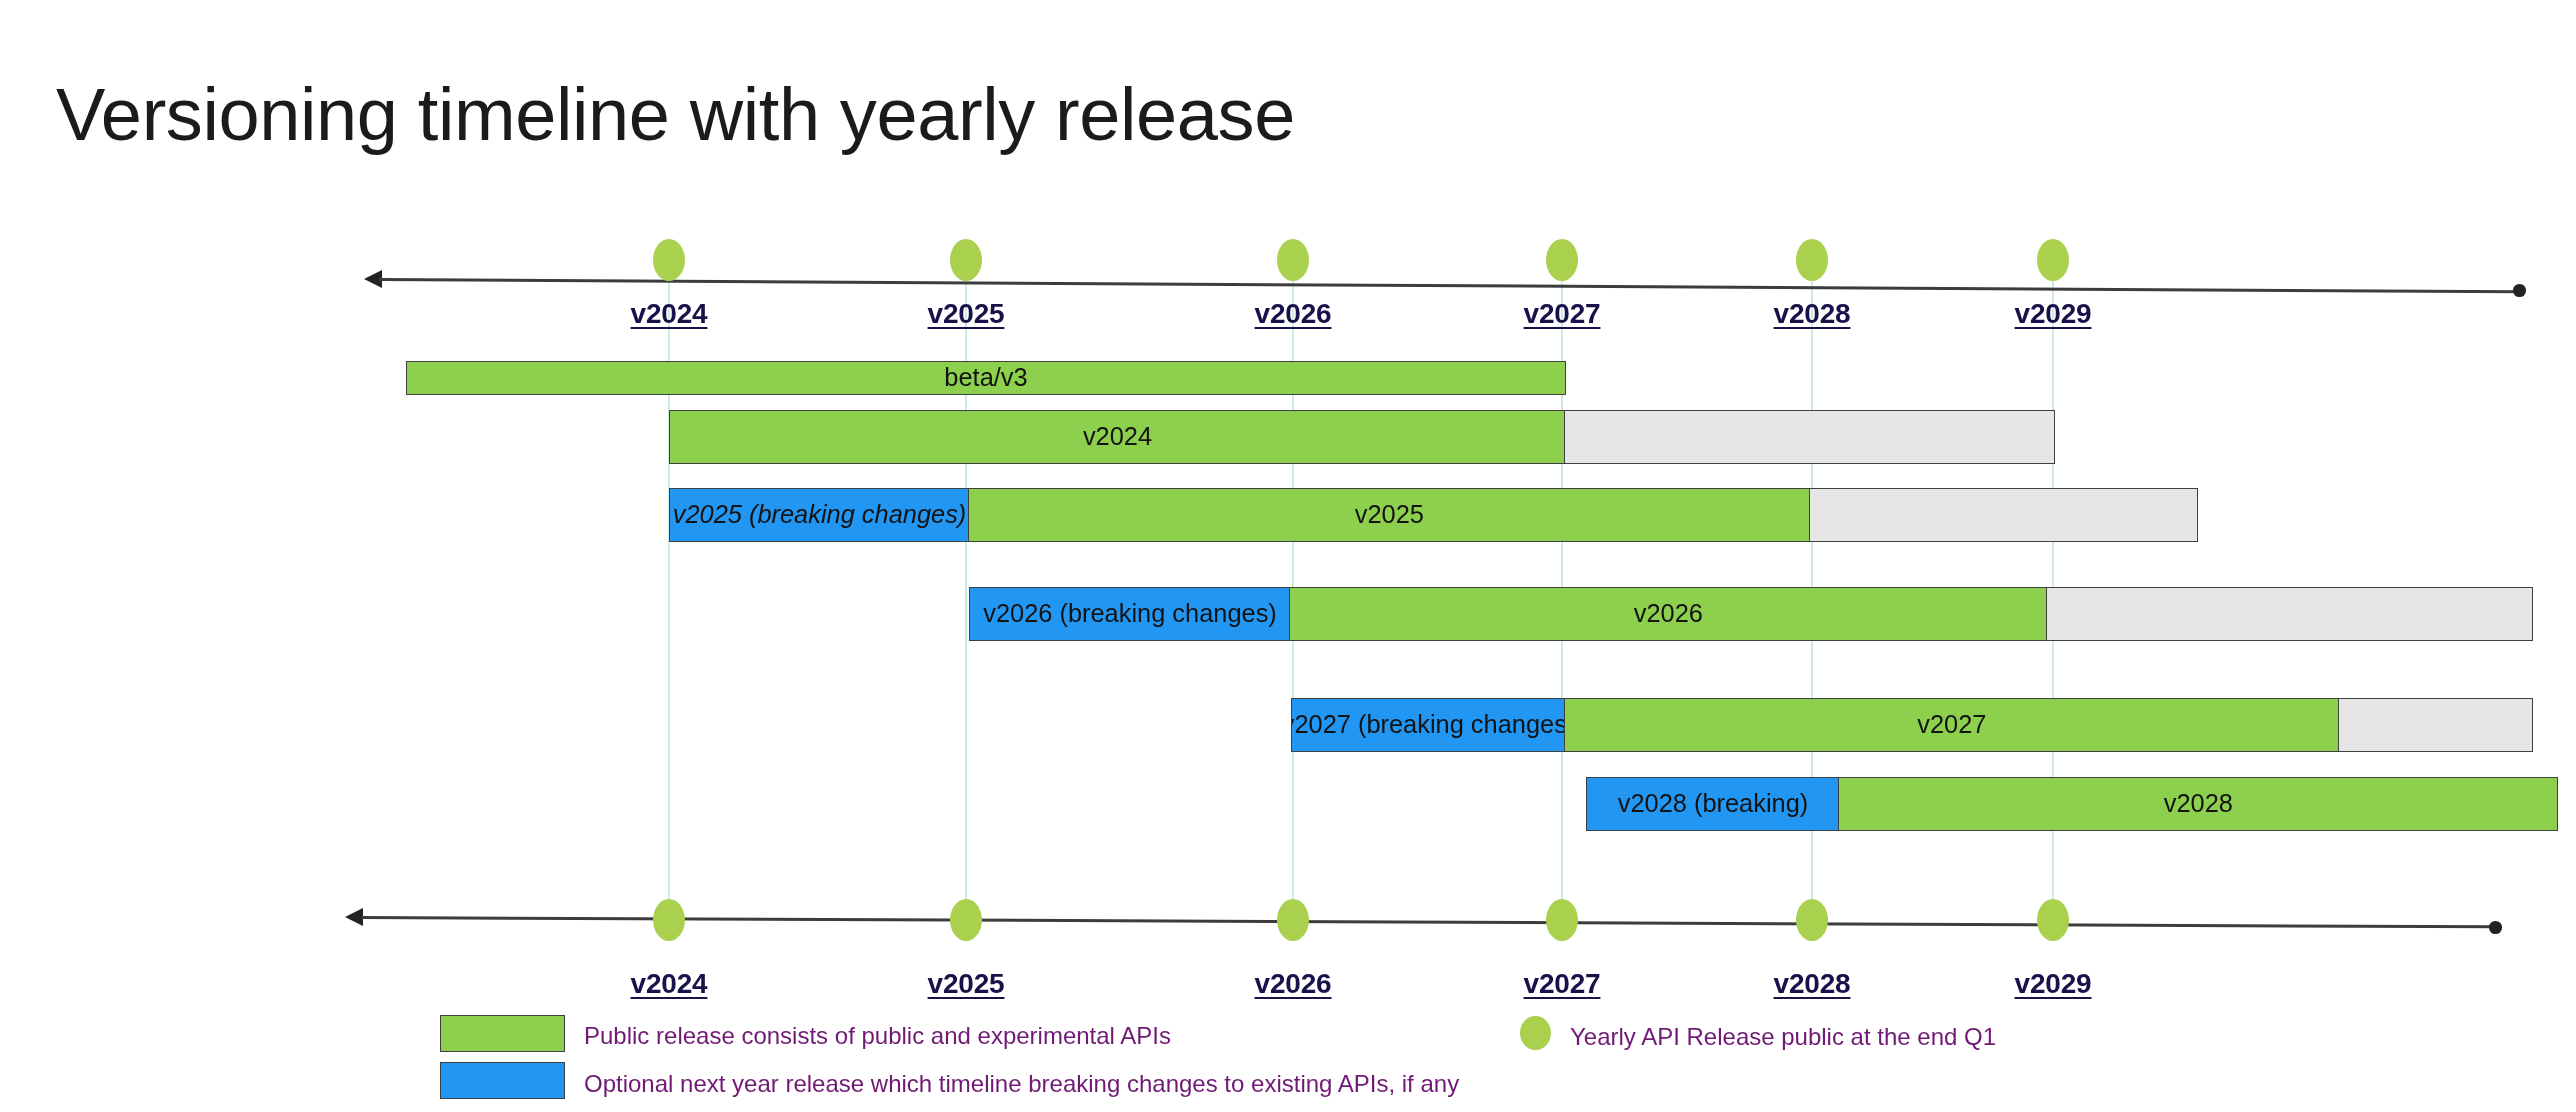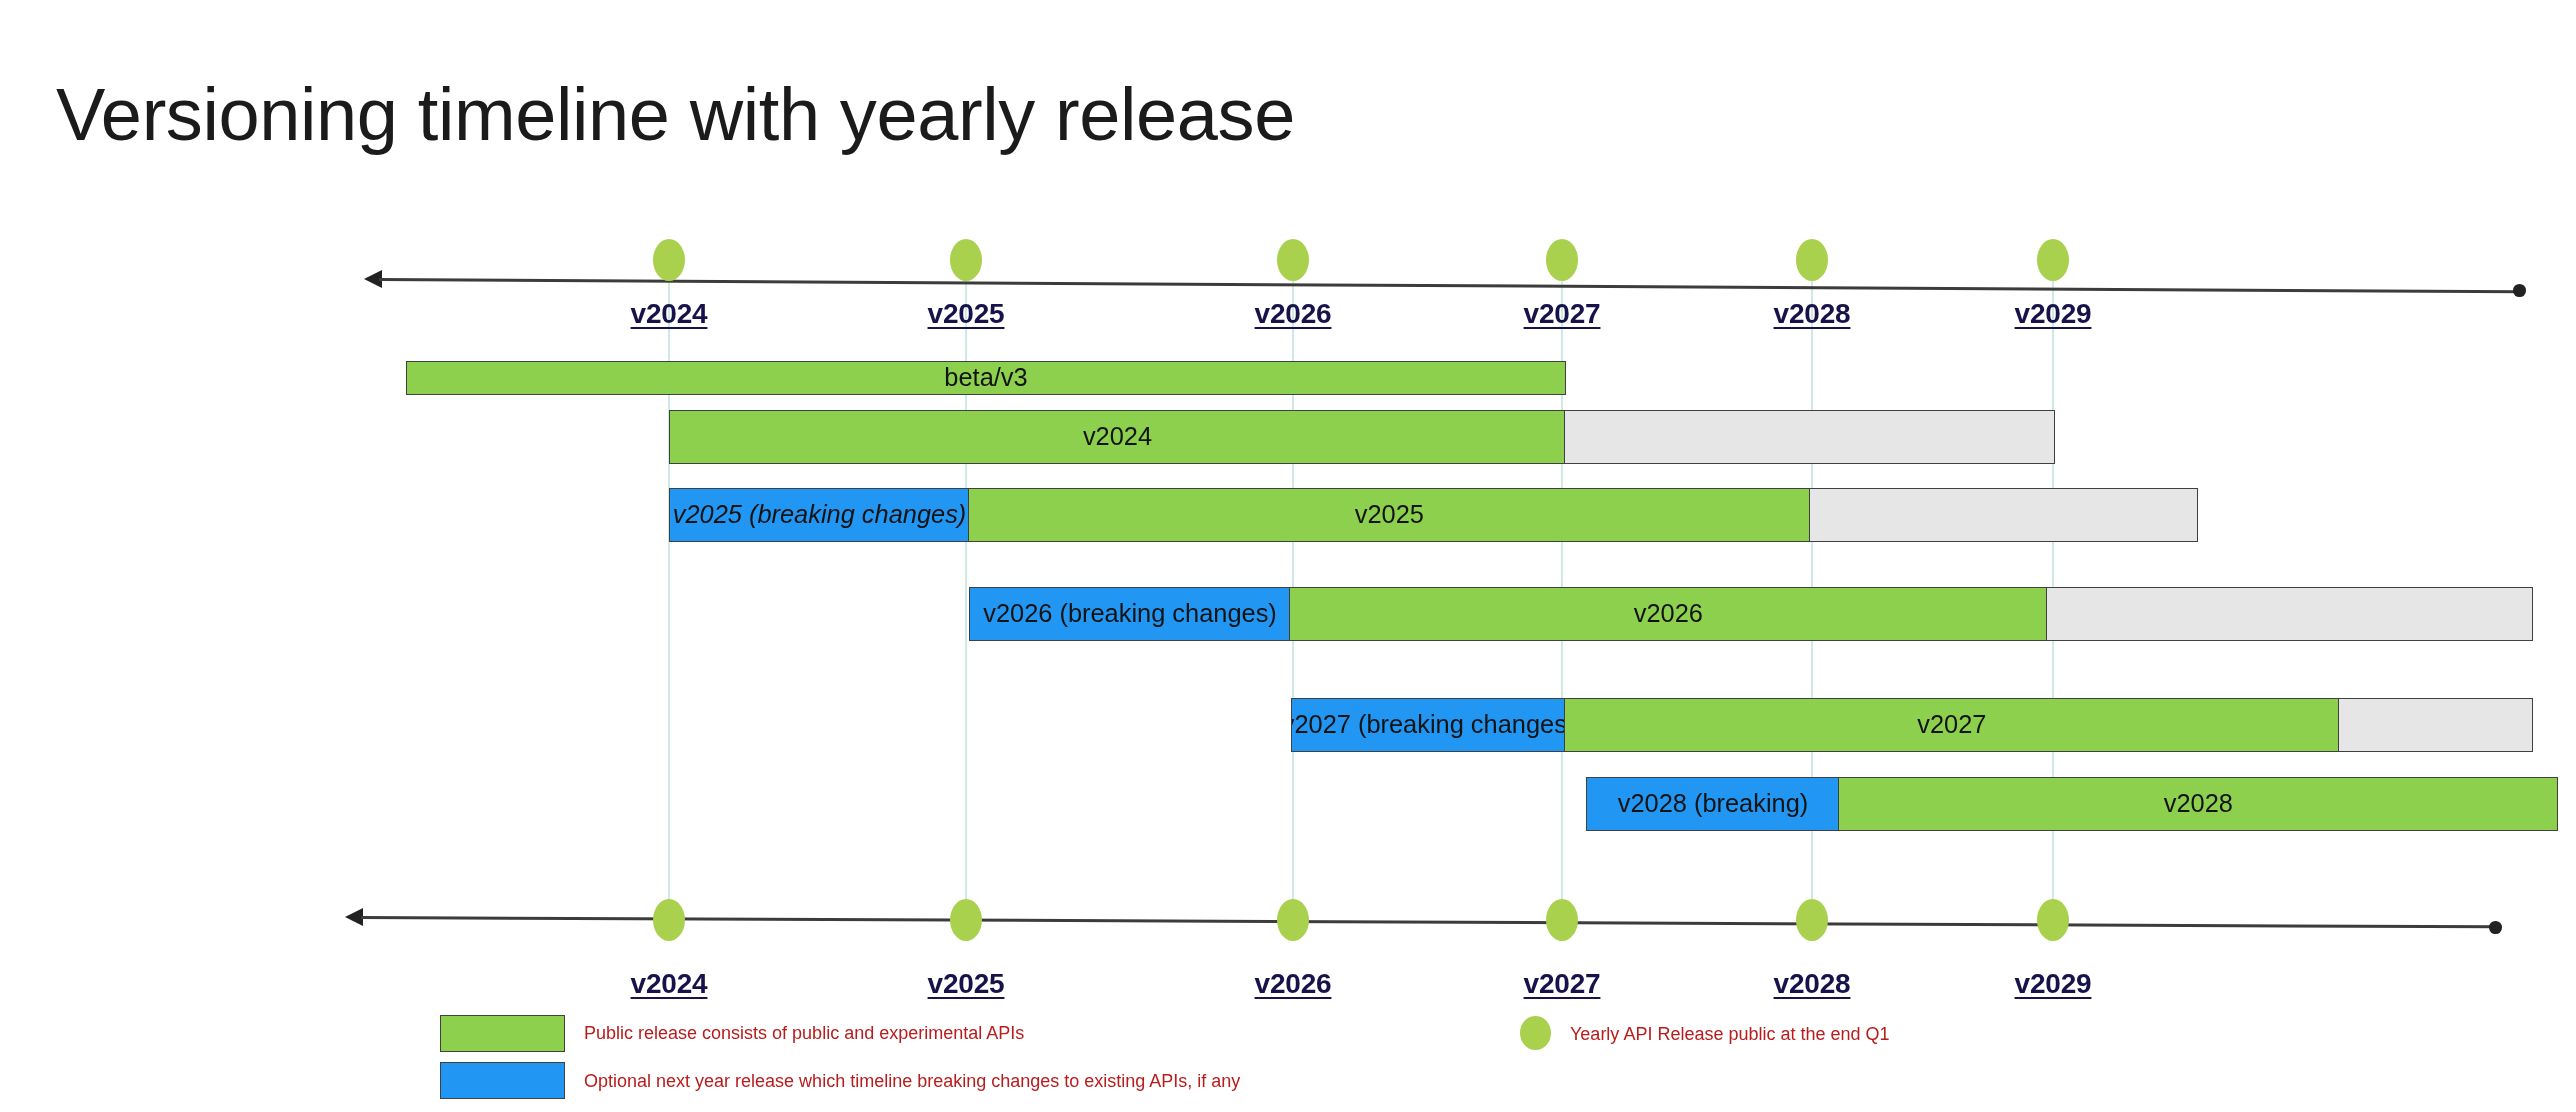--- a/index.html
+++ b/index.html
@@ -119,22 +119,22 @@
   }
   .legend-dot {
     position: absolute;
     width: 30.5px;
     height: 34px;
     border-radius: 50%;
     background: #A9D14E;
   }
   .legend-text {
     position: absolute;
-    font-size: 18px;
-    color: #b91c1c;
+    font-size: 24px;
+    color: #701a75;
     white-space: nowrap;
     line-height: 1;
   }
 </style>
 </head>
 <body>
 
 <div id="stage">
 
   <div class="page-title">Versioning timeline with yearly release</div>

